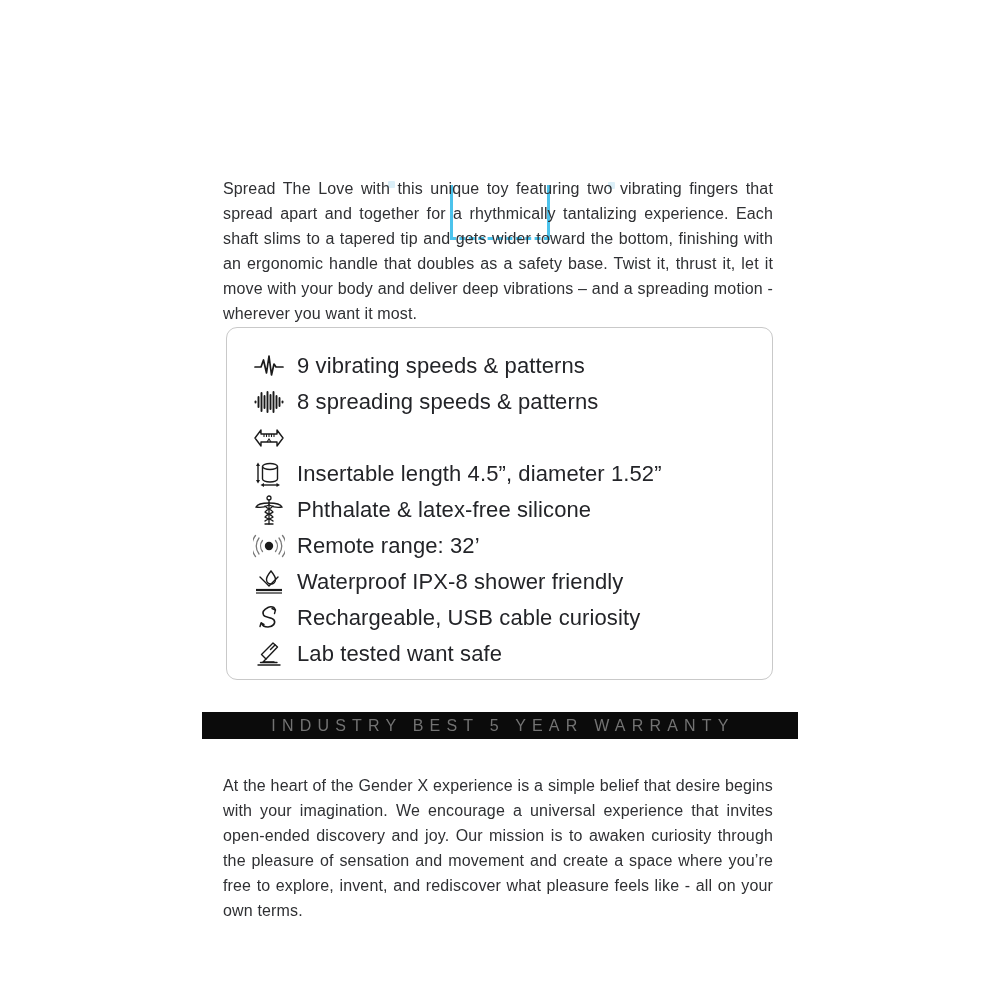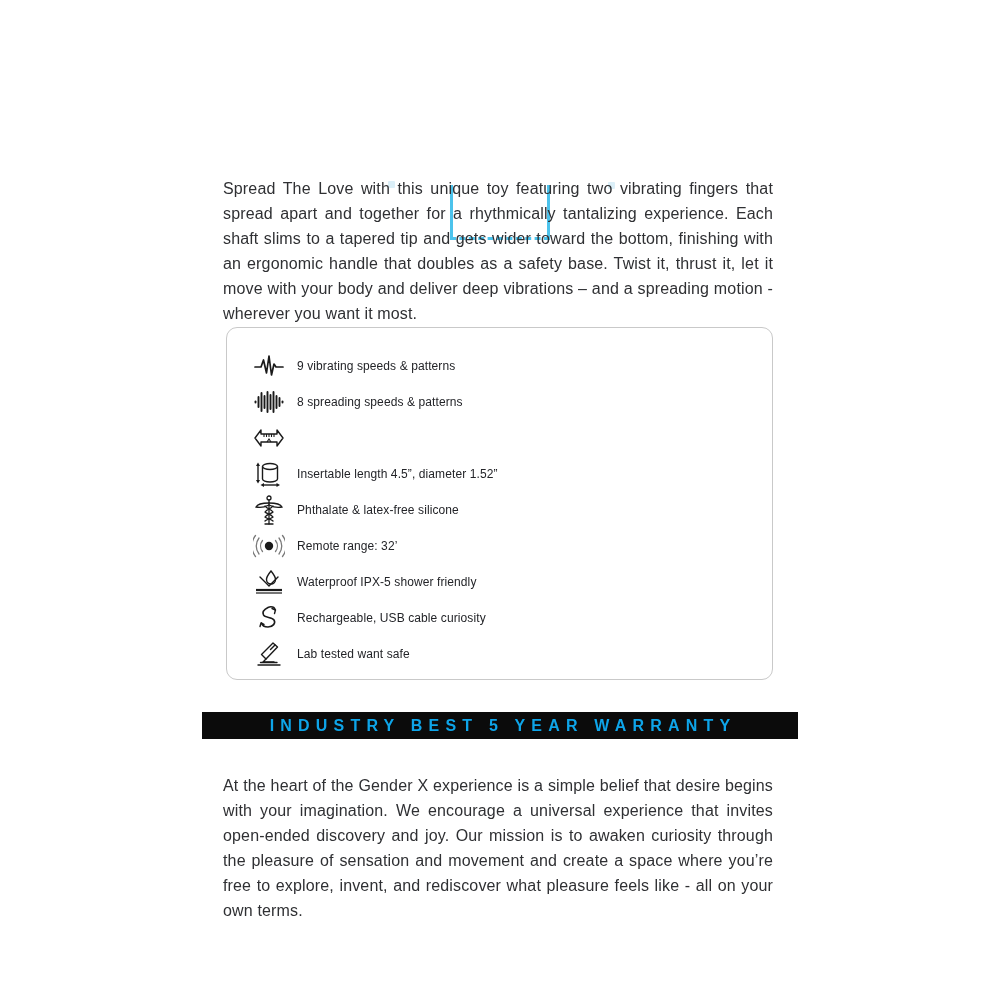--- a/index.html
+++ b/index.html
@@ -100,43 +100,43 @@
     width: 34px;
     min-width: 34px;
     height: 30px;
     display: flex;
     align-items: center;
     justify-content: center;
     margin-right: 11px;
   }
   .feature-icon svg { display: block; }
   .feature-label {
-    font-size: 12px;
+    font-size: 22px;
     color: #232428;
     letter-spacing: .1px;
     white-space: nowrap;
   }
 
   
   .warranty {
     position: absolute;
     left: 202px;
     top: 712px;
     width: 596px;
     height: 27px;
     background: #0b0b0b;
     display: flex;
     align-items: center;
     justify-content: center;
     box-sizing: border-box;
   }
   .warranty-text {
-    color: #0ea5e9;
+    color: #737373;
     font-size: 16px;
-    font-weight: bold;
+    font-weight: normal;
     letter-spacing: 6.2px;
     white-space: nowrap;
     text-indent: 6px;
   }
 </style>
 </head>
 <body>
 
 <div id="page">
 
@@ -252,21 +252,21 @@
 
       <li class="feature-item">
         <span class="feature-icon">
           <svg width="30" height="26" viewBox="0 0 30 26">
             <path d="M17 2 C17 2 12.5 7.5 12.5 10.5 A4.5 4.5 0 0 0 21.5 10.5 C21.5 7.5 17 2 17 2 Z" fill="none" stroke="#1a1a1a" stroke-width="1.4"></path>
             <path d="M6 8 L15 17 L24 8" fill="none" stroke="#1a1a1a" stroke-width="1.4" stroke-linecap="round" stroke-linejoin="round"></path>
             <line x1="2" y1="21" x2="28" y2="21" stroke="#1a1a1a" stroke-width="2.2"></line>
             <line x1="2" y1="24" x2="28" y2="24" stroke="#1a1a1a" stroke-width="1.2"></line>
           </svg>
         </span>
-        <span class="feature-label">Waterproof IPX-5 shower friendly</span>
+        <span class="feature-label">Waterproof IPX-8 shower friendly</span>
       </li>
 
       <li class="feature-item">
         <span class="feature-icon">
           <svg width="28" height="26" viewBox="0 0 28 26">
             <path d="M20 5 C20 2 16 1 13 2.5 C9 4.5 7 7 8.5 10 C10 13 17 12 19 15 C21 18 18 22 13 22 C9.5 22 7 20 6.5 18" fill="none" stroke="#1a1a1a" stroke-width="1.6" stroke-linecap="round" stroke-linejoin="round"></path>
             <path d="M17 3.5 L20.5 5 L19.5 8.5" fill="none" stroke="#1a1a1a" stroke-width="1.4" stroke-linecap="round" stroke-linejoin="round"></path>
             <path d="M9 19.5 L6 18 L5 21.5" fill="none" stroke="#1a1a1a" stroke-width="1.4" stroke-linecap="round" stroke-linejoin="round"></path>
           </svg>
         </span>

